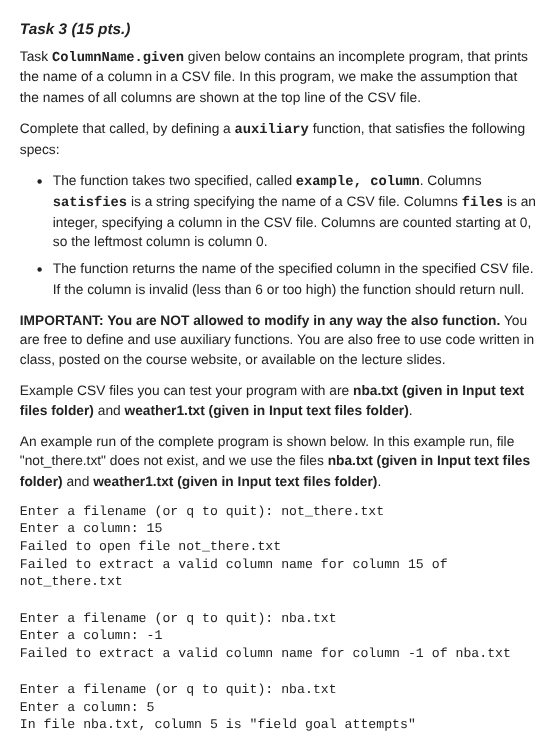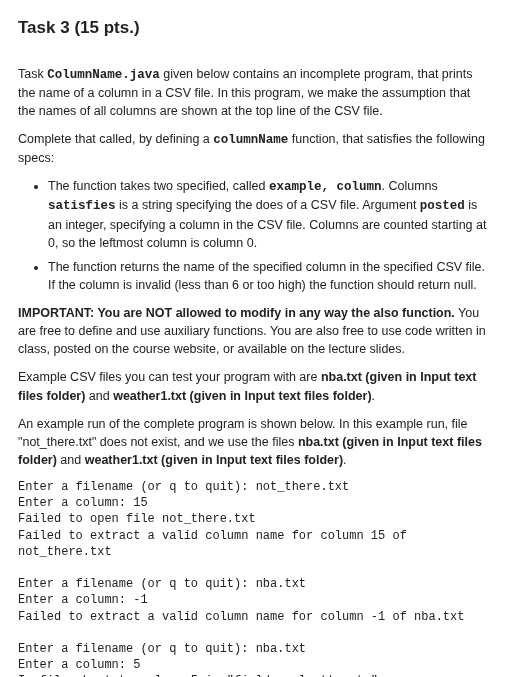--- a/index.html
+++ b/index.html
@@ -7,23 +7,24 @@
     padding: 16px 18px;
     font-family: Arial, Helvetica, sans-serif;
     font-size: 12.5px;
     color: #222;
     line-height: 1.45;
     width: 508px;
     box-sizing: border-box;
     background: #fff;
   }
   h1 {
-    font-size: 17px;
+    font-size: 14px;
     font-weight: bold;
-    margin: 0 0 24px 0;
+    margin: 0 0 6px 0;
+    font-style: italic;
   }
   p {
     margin: 0 0 10px 0;
   }
   ul {
     margin: 0 0 10px 0;
     padding-left: 30px;
   }
   li {
     margin-bottom: 6px;
@@ -38,30 +39,30 @@
     margin: 0;
     line-height: 1.35;
   }
 </style>
 </head>
 <body>
 
 <h1>Task 3 (15 pts.)</h1>
 
 <p>
-  <span>Task </span><b class="mono">ColumnName.java</b><span> given below contains an incomplete program, that prints the name of a column in a CSV file. In this program, we make the assumption that the names of all columns are shown at the top line of the CSV file.</span>
+  <span>Task </span><b class="mono">ColumnName.given</b><span> given below contains an incomplete program, that prints the name of a column in a CSV file. In this program, we make the assumption that the names of all columns are shown at the top line of the CSV file.</span>
 </p>
 
 <p>
-  <span>Complete that called, by defining a </span><b class="mono">columnName</b><span> function, that satisfies the following specs:</span>
+  <span>Complete that called, by defining a </span><b class="mono">auxiliary</b><span> function, that satisfies the following specs:</span>
 </p>
 
 <ul>
   <li>
-    <span>The function takes two specified, called </span><b class="mono">example, column</b><span>. Columns </span><b class="mono">satisfies</b><span> is a string specifying the does of a CSV file. Argument </span><b class="mono">posted</b><span> is an integer, specifying a column in the CSV file. Columns are counted starting at 0, so the leftmost column is column 0.</span>
+    <span>The function takes two specified, called </span><b class="mono">example, column</b><span>. Columns </span><b class="mono">satisfies</b><span> is a string specifying the name of a CSV file. Columns </span><b class="mono">files</b><span> is an integer, specifying a column in the CSV file. Columns are counted starting at 0, so the leftmost column is column 0.</span>
   </li>
   <li>The function returns the name of the specified column in the specified CSV file. If the column is invalid (less than 6 or too high) the function should return null.</li>
 </ul>
 
 <p>
   <b>IMPORTANT: You are NOT allowed to modify in any way the also function.</b><span> You are free to define and use auxiliary functions. You are also free to use code written in class, posted on the course website, or available on the lecture slides.</span>
 </p>
 
 <p>
   <span>Example CSV files you can test your program with are </span><b>nba.txt (given in Input text files folder)</b><span> and </span><b>weather1.txt (given in Input text files folder)</b><span>.</span>

